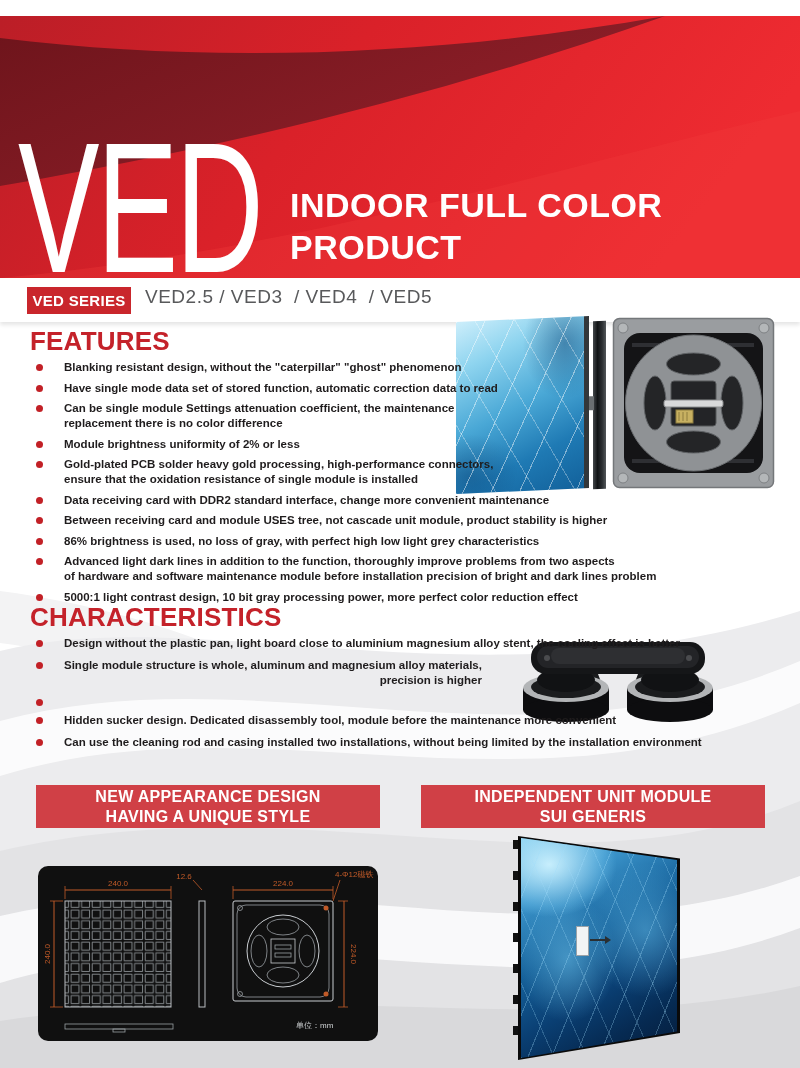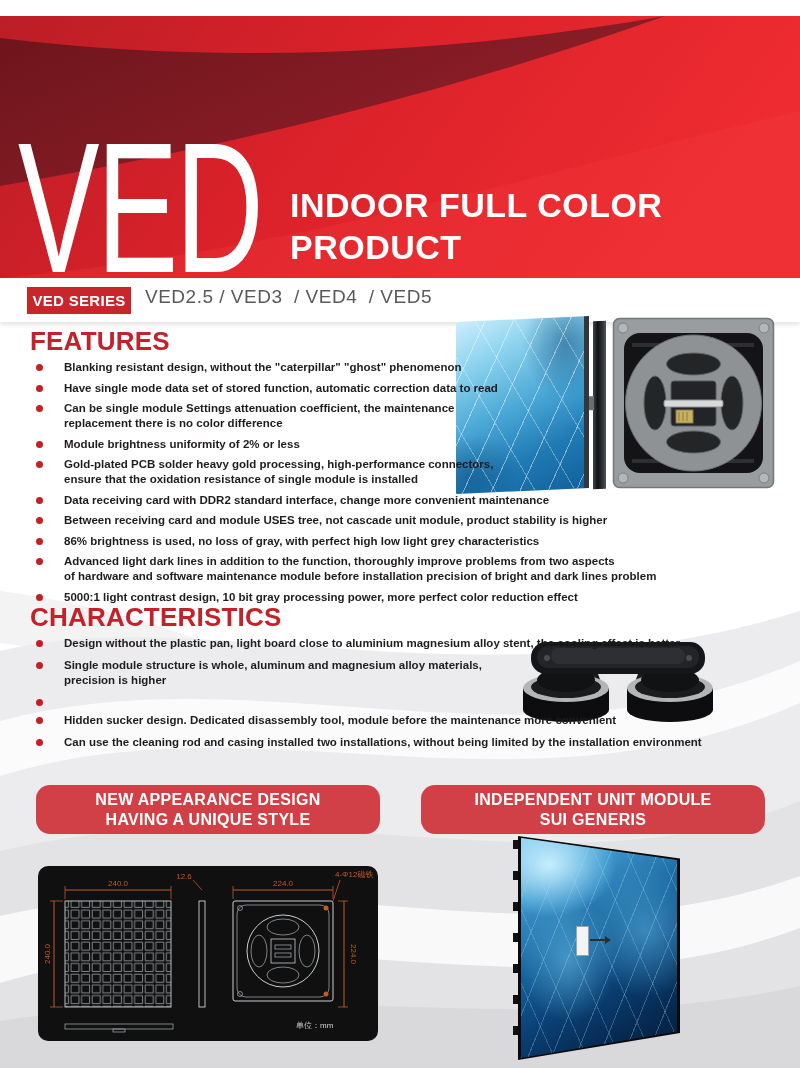--- a/index.html
+++ b/index.html
@@ -29,21 +29,21 @@
   
   .sec-heading{position:absolute;color:#c4222a;font-size:26px;font-weight:700;z-index:3;letter-spacing:0.2px;}
   .h-features{left:30px;top:310px;}
   .h-chars{left:30px;top:586px;}
   .blist{position:absolute;list-style:none;margin:0;padding:0;z-index:3;}
   .blist li{display:flex;gap:21px;margin-bottom:5.5px;}
   .dot{flex:0 0 auto;width:7px;height:7px;border-radius:50%;background:#c22026;margin-top:4px;}
   .bullet-text{font-size:11.5px;font-weight:700;color:#1f1c1d;line-height:15px;white-space:pre-line;}
   .features-list{left:36px;top:344px;width:706px;}
   .chars-list{left:36px;top:620px;width:752px;}
-  .chars-list li{margin-bottom:7px;}
+  .chars-list li{margin-bottom:7px;text-align:right;}
 
   
   .panel-blue{position:absolute;left:456px;top:303px;width:128px;height:172px;z-index:1;
     transform:skewY(-2.5deg);border-right:5px solid #33373a;
     background:
       radial-gradient(60px 80px at 85% 15%, rgba(8,60,110,.45), transparent 70%),
       radial-gradient(70px 60px at 10% 90%, rgba(8,60,110,.40), transparent 70%),
       linear-gradient(155deg,#cdeefb 0%,#8ed4ef 22%,#4aa8d6 50%,#1f7ab4 75%,#12619b 100%);}
   .panel-blue::before{content:"";position:absolute;inset:0;
     background:
@@ -52,23 +52,23 @@
   .panel-side{position:absolute;left:593px;top:305px;width:13px;height:168px;z-index:1;
     transform:skewY(-1.5deg);
     background:linear-gradient(90deg,#44484b 0%,#101214 35%,#2b2f32 70%,#53575a 100%);}
   .panel-side::after{content:"";position:absolute;left:-4px;top:75px;width:5px;height:14px;background:#6a6e71;}
   .module-back{position:absolute;left:612px;top:301px;z-index:1;}
 
   
   .handle{position:absolute;left:503px;top:622px;z-index:2;}
 
   
-  .banner{position:absolute;top:769px;width:344px;height:49px;background:#d04046;color:#ffffff;
+  .banner{position:absolute;top:769px;width:344px;height:43px;background:#d04046;color:#ffffff;
           font-weight:700;font-size:16px;line-height:20px;text-align:center;display:flex;
-          flex-direction:column;justify-content:center;letter-spacing:0.3px;z-index:3;border-radius:14px;}
+          flex-direction:column;justify-content:center;letter-spacing:0.3px;z-index:3;}
   .banner-left{left:36px;}
   .banner-right{left:421px;}
 
   
   .drawing{position:absolute;left:38px;top:850px;width:340px;height:175px;background:#101010;
            border-radius:10px;z-index:2;}
   .drawing svg{position:absolute;left:0;top:0;}
   .dim-txt{fill:#c05a28;font-size:8px;font-family:"Liberation Sans",sans-serif;}
   .unit-txt{fill:#cfd2d4;font-size:8px;font-family:"Liberation Sans",sans-serif;}
 

